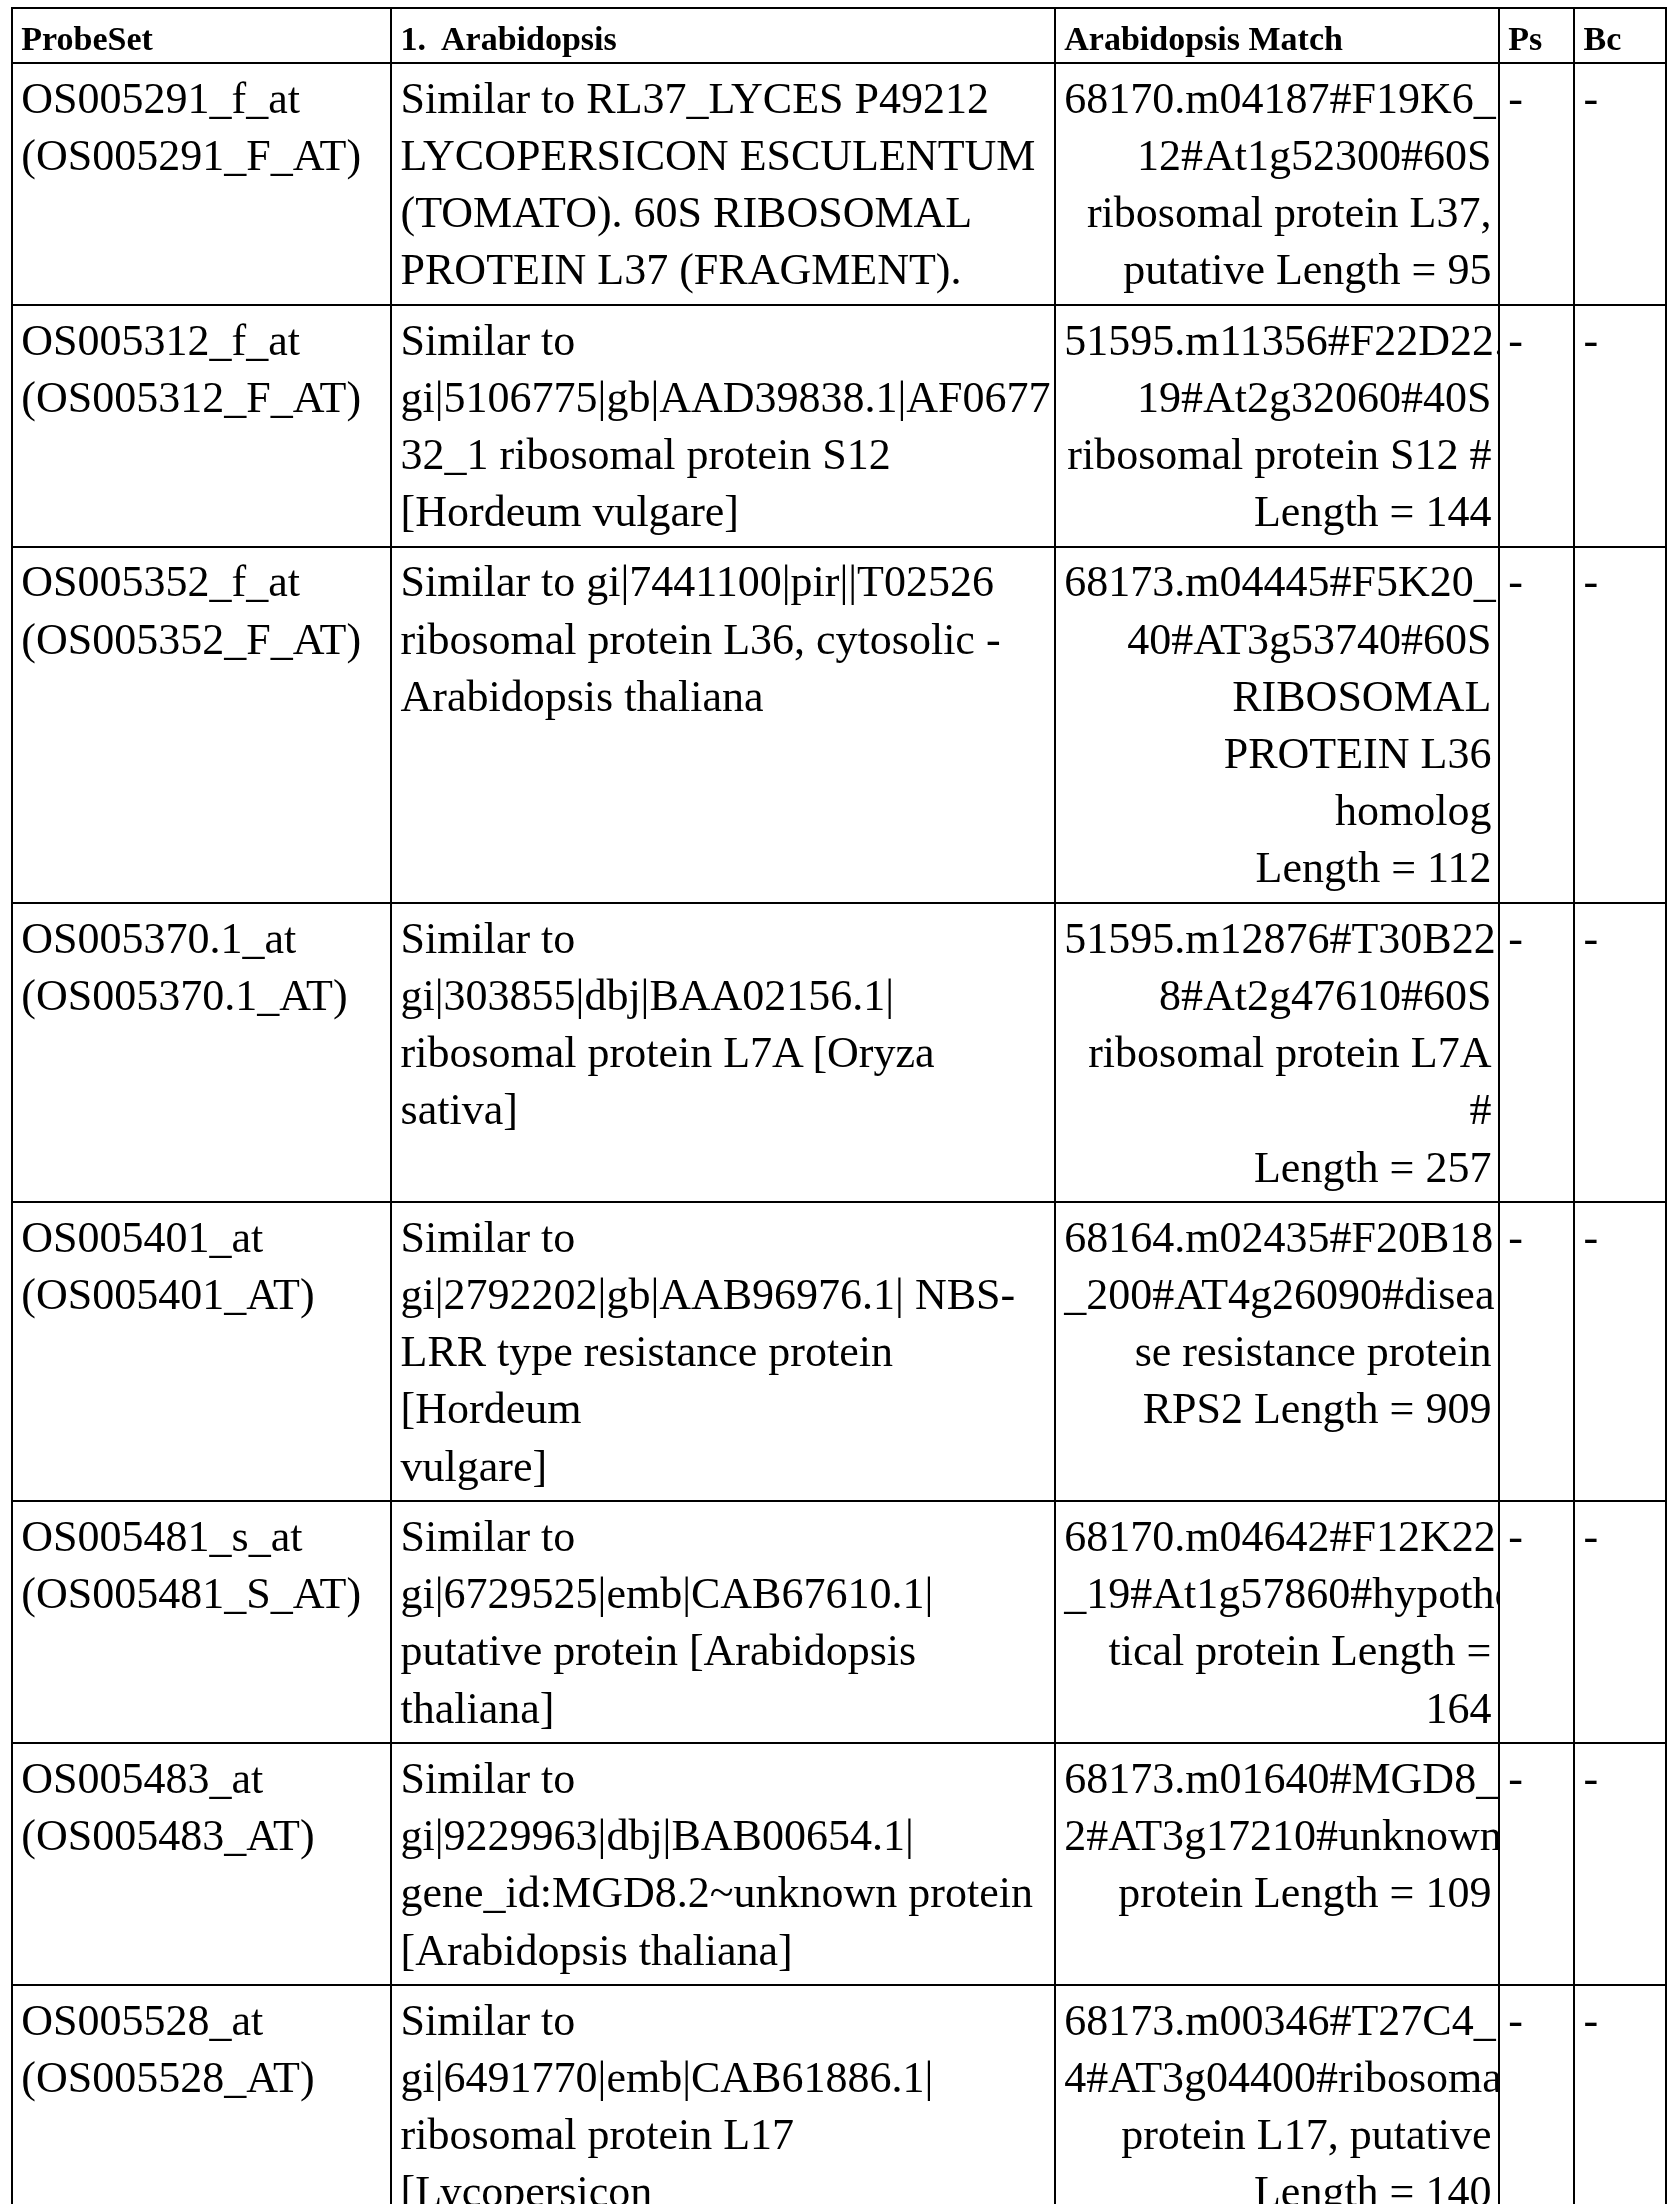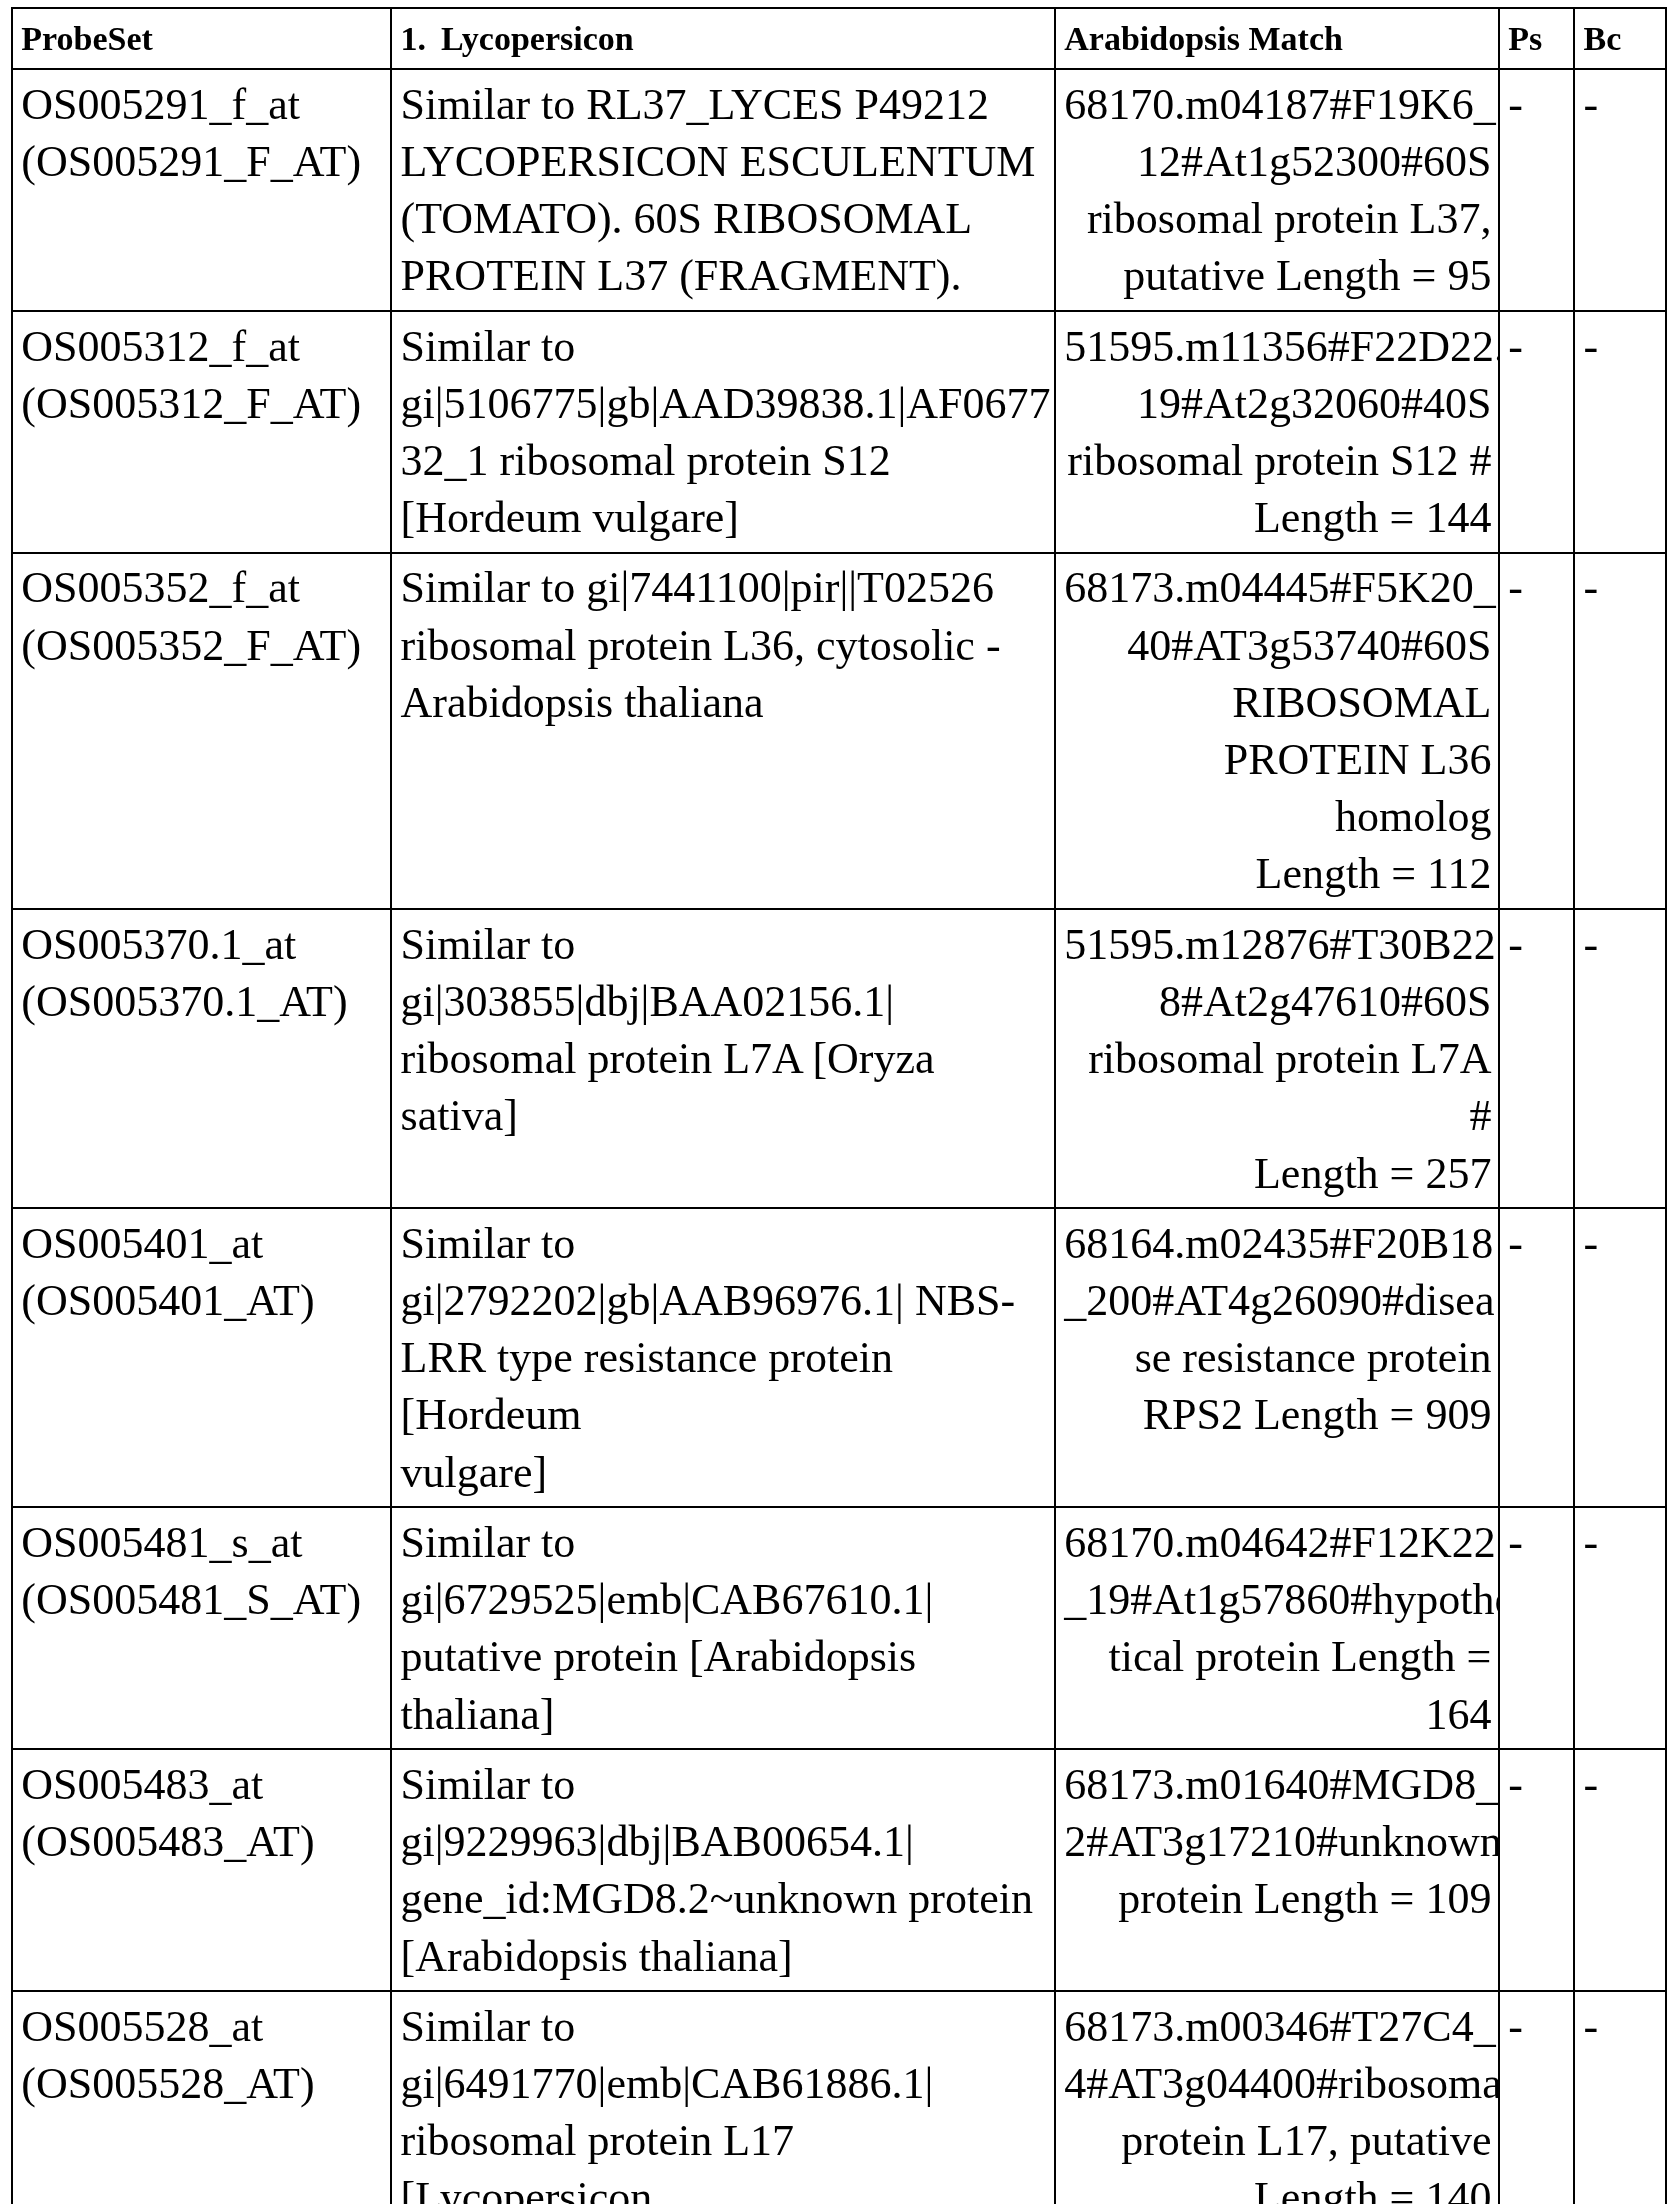--- a/index.html
+++ b/index.html
@@ -38,21 +38,21 @@
     line-height: 1.30;
     overflow: hidden;
     white-space: pre-line;
     word-break: normal;
     background: #ffffff;
   }
   table.probe-table thead th {
     font-weight: bold;
     font-size: 34px;
     padding-top: 7.4px;
-    padding-bottom: 7px;
+    padding-bottom: 1px;
     text-align: left;
   }
   col.c-probeset { width: 252px; }
   col.c-desc     { width: 441px; }
   col.c-match    { width: 295px; }
   col.c-ps       { width: 50px; }
   col.c-bc       { width: 61px; }
 
   
   .hdr-desc .num { margin-right: 15px; }
@@ -80,21 +80,21 @@
     <colgroup>
       <col class="c-probeset">
       <col class="c-desc">
       <col class="c-match">
       <col class="c-ps">
       <col class="c-bc">
     </colgroup>
     <thead>
       <tr>
         <th>ProbeSet</th>
-        <th class="hdr-desc"><span class="num">1.</span><span>Lycopersicon</span></th>
+        <th class="hdr-desc"><span class="num">1.</span><span>Arabidopsis</span></th>
         <th>Arabidopsis Match</th>
         <th>Ps</th>
         <th>Bc</th>
       </tr>
     </thead>
     <tbody>
       <tr>
         <td class="cell-probeset">OS005291_f_at
 (OS005291_F_AT)</td>
         <td class="cell-desc">Similar to RL37_LYCES P49212

